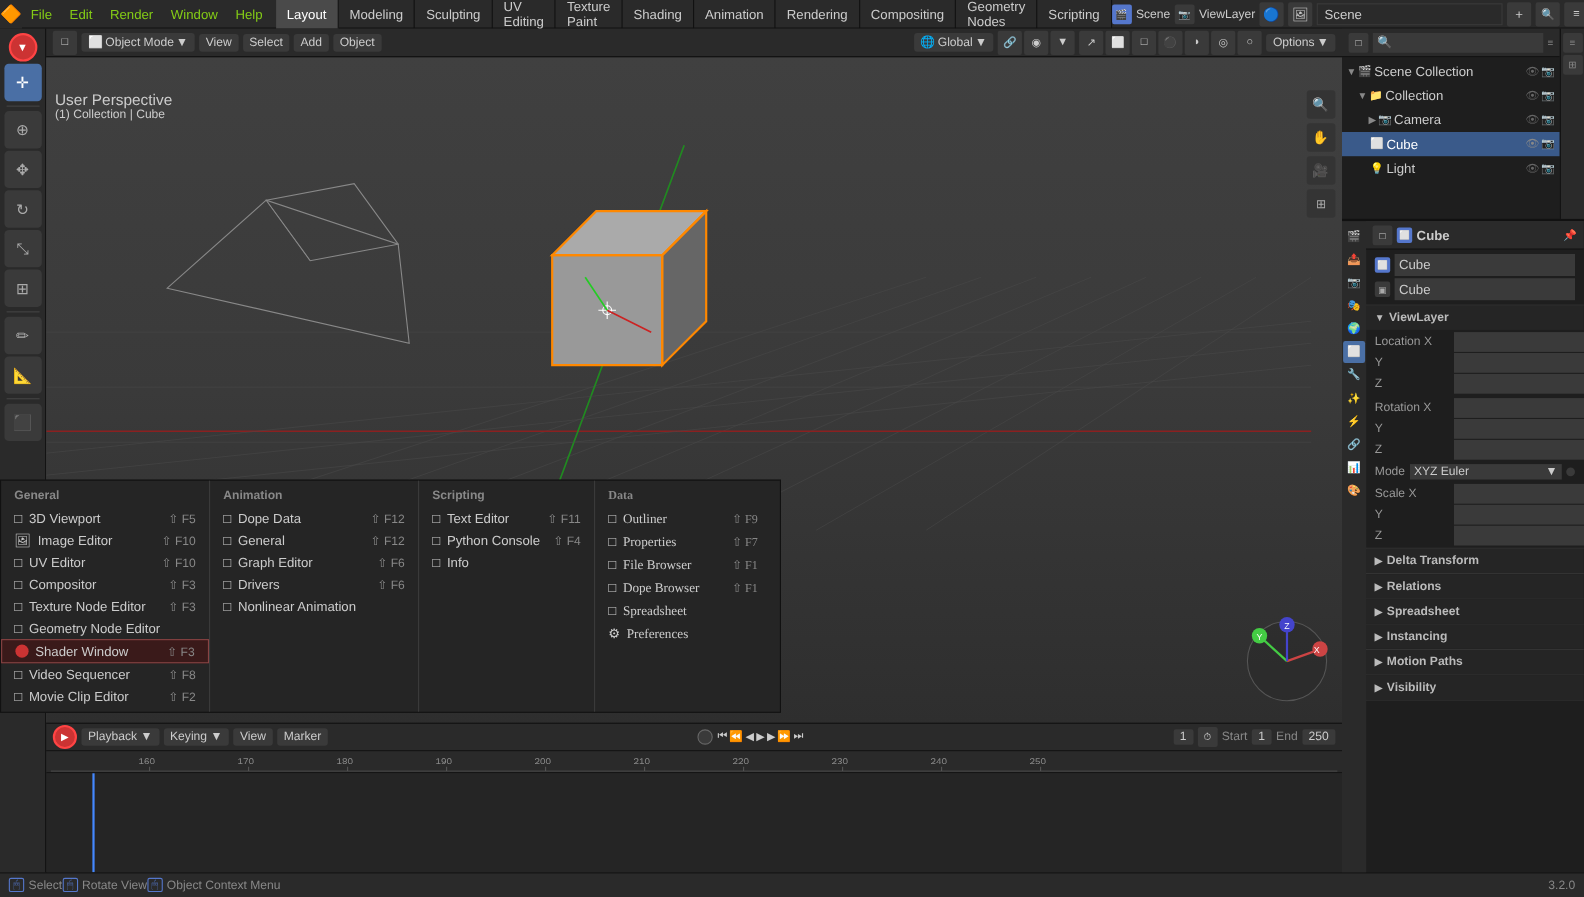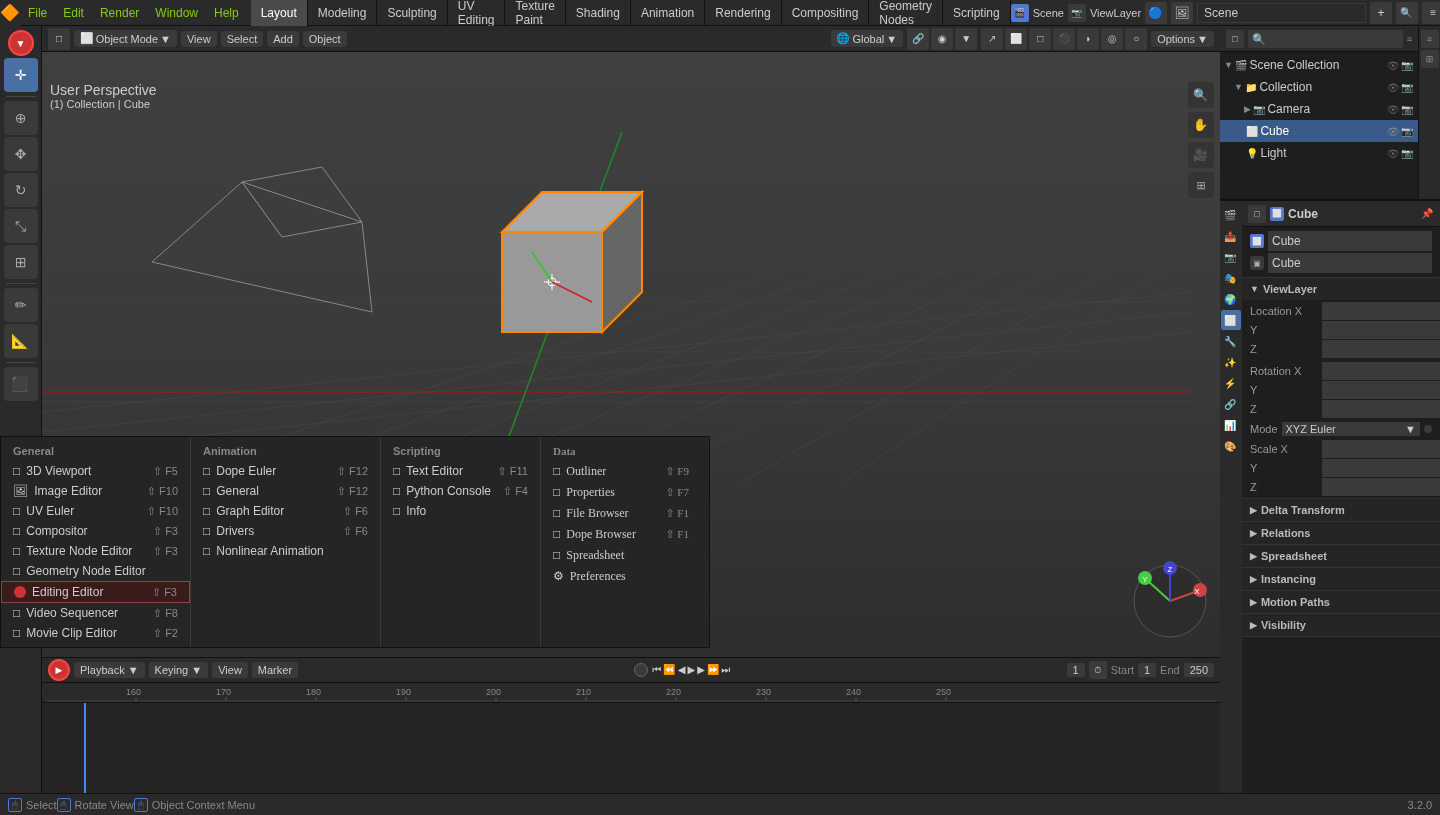--- a/index.html
+++ b/index.html
@@ -386,21 +386,21 @@
         <div style="padding:3px 12px; display:flex; align-items:center; justify-content:space-between; cursor:pointer; font-size:12px; color:#ccc;">
           <span style="display:flex;align-items:center;gap:6px;">
               <span>🖼</span> 
               <span>Image Editor</span>
             </span>
           <span style="color:#888;font-size:11px;">⇧ F10</span>
         </div>
         <div style="padding:3px 12px; display:flex; align-items:center; justify-content:space-between; cursor:pointer; font-size:12px; color:#ccc;">
           <span style="display:flex;align-items:center;gap:6px;">
               <span>□</span> 
-              <span>UV Euler</span>
+              <span>UV Editor</span>
             </span>
           <span style="color:#888;font-size:11px;">⇧ F10</span>
         </div>
         <div style="padding:3px 12px; display:flex; align-items:center; justify-content:space-between; cursor:pointer; font-size:12px; color:#ccc;">
           <span style="display:flex;align-items:center;gap:6px;">
               <span>□</span> 
               <span>Compositor</span>
             </span>
           <span style="color:#888;font-size:11px;">⇧ F3</span>
         </div>
@@ -414,21 +414,21 @@
         <div style="padding:3px 12px; display:flex; align-items:center; justify-content:space-between; cursor:pointer; font-size:12px; color:#ccc;">
           <span style="display:flex;align-items:center;gap:6px;">
               <span>□</span> 
               <span>Geometry Node Editor</span>
             </span>
           <span style="color:#888;font-size:11px;"></span>
         </div>
         <div style="padding:3px 12px; display:flex; align-items:center; justify-content:space-between; cursor:pointer; font-size:12px; color:#ccc; background:#3a1a1a; border:1px solid #884444;">
           <span style="display:flex;align-items:center;gap:6px;">
               <span style="width:12px;height:12px;border-radius:50%;background:#cc3333;display:inline-block;"></span> 
-              <span>Editing Editor</span>
+              <span>Shader Window</span>
             </span>
           <span style="color:#888;font-size:11px;">⇧ F3</span>
         </div>
         <div style="padding:3px 12px; display:flex; align-items:center; justify-content:space-between; cursor:pointer; font-size:12px; color:#ccc;">
           <span style="display:flex;align-items:center;gap:6px;">
               <span>□</span> 
               <span>Video Sequencer</span>
             </span>
           <span style="color:#888;font-size:11px;">⇧ F8</span>
         </div>
@@ -439,21 +439,21 @@
             </span>
           <span style="color:#888;font-size:11px;">⇧ F2</span>
         </div>
       </div>
 
       <div style="min-width:190px; padding:4px 0; border-right:1px solid #3a3a3a;">
         <div style="padding:4px 12px; font-size:11px; color:#888; font-weight:bold;">Animation</div>
         <div style="padding:3px 12px; display:flex; align-items:center; justify-content:space-between; cursor:pointer; font-size:12px; color:#ccc;">
           <span style="display:flex;align-items:center;gap:6px;">
               <span>□</span> 
-              <span>Dope Euler</span>
+              <span>Dope Data</span>
             </span>
           <span style="color:#888;font-size:11px;">⇧ F12</span>
         </div>
         <div style="padding:3px 12px; display:flex; align-items:center; justify-content:space-between; cursor:pointer; font-size:12px; color:#ccc;">
           <span style="display:flex;align-items:center;gap:6px;">
               <span>□</span> 
               <span>General</span>
             </span>
           <span style="color:#888;font-size:11px;">⇧ F12</span>
         </div>

